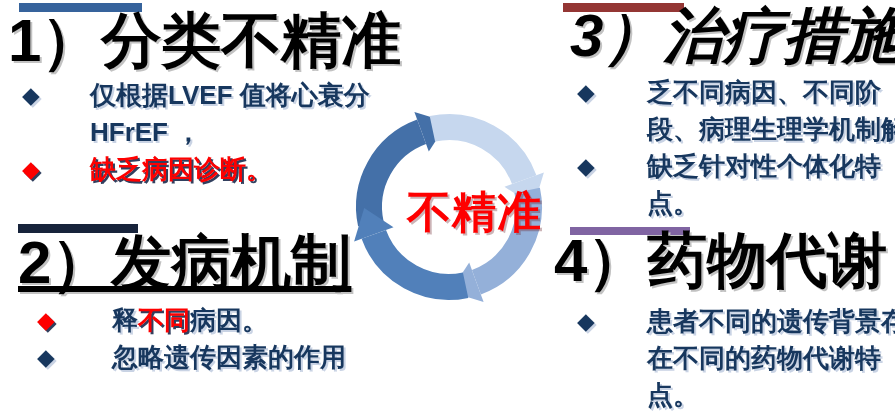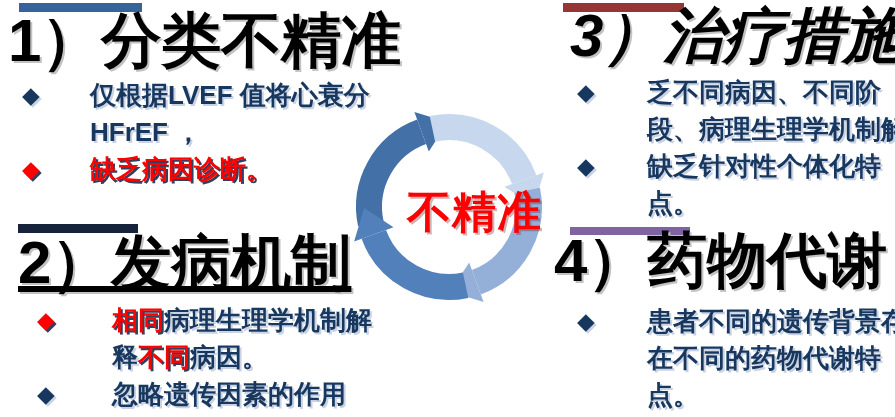--- a/index.html
+++ b/index.html
@@ -93,21 +93,20 @@
         </div>
       </div>
   </section>
 
   <section class="s2">
     <div class="bar" style="background: rgb(23, 35, 59);"></div>
     <div class="title">2）发病机制</div>
     <div class="bullets">
         <div class="bullet">
           <span class="diamond d-red">◆</span>
-          <div class="line"><span class="t-red">相同</span><span class="t-navy">病理生理学机制解</span></div>
           <div class="line"><span class="t-navy">释</span><span class="t-red">不同</span><span class="t-navy">病因。</span></div>
         </div>
         <div class="bullet">
           <span class="diamond d-navy">◆</span>
           <div class="line"><span class="t-navy">忽略遗传因素的作用</span></div>
         </div>
       </div>
   </section>
 
   <section class="s3">

